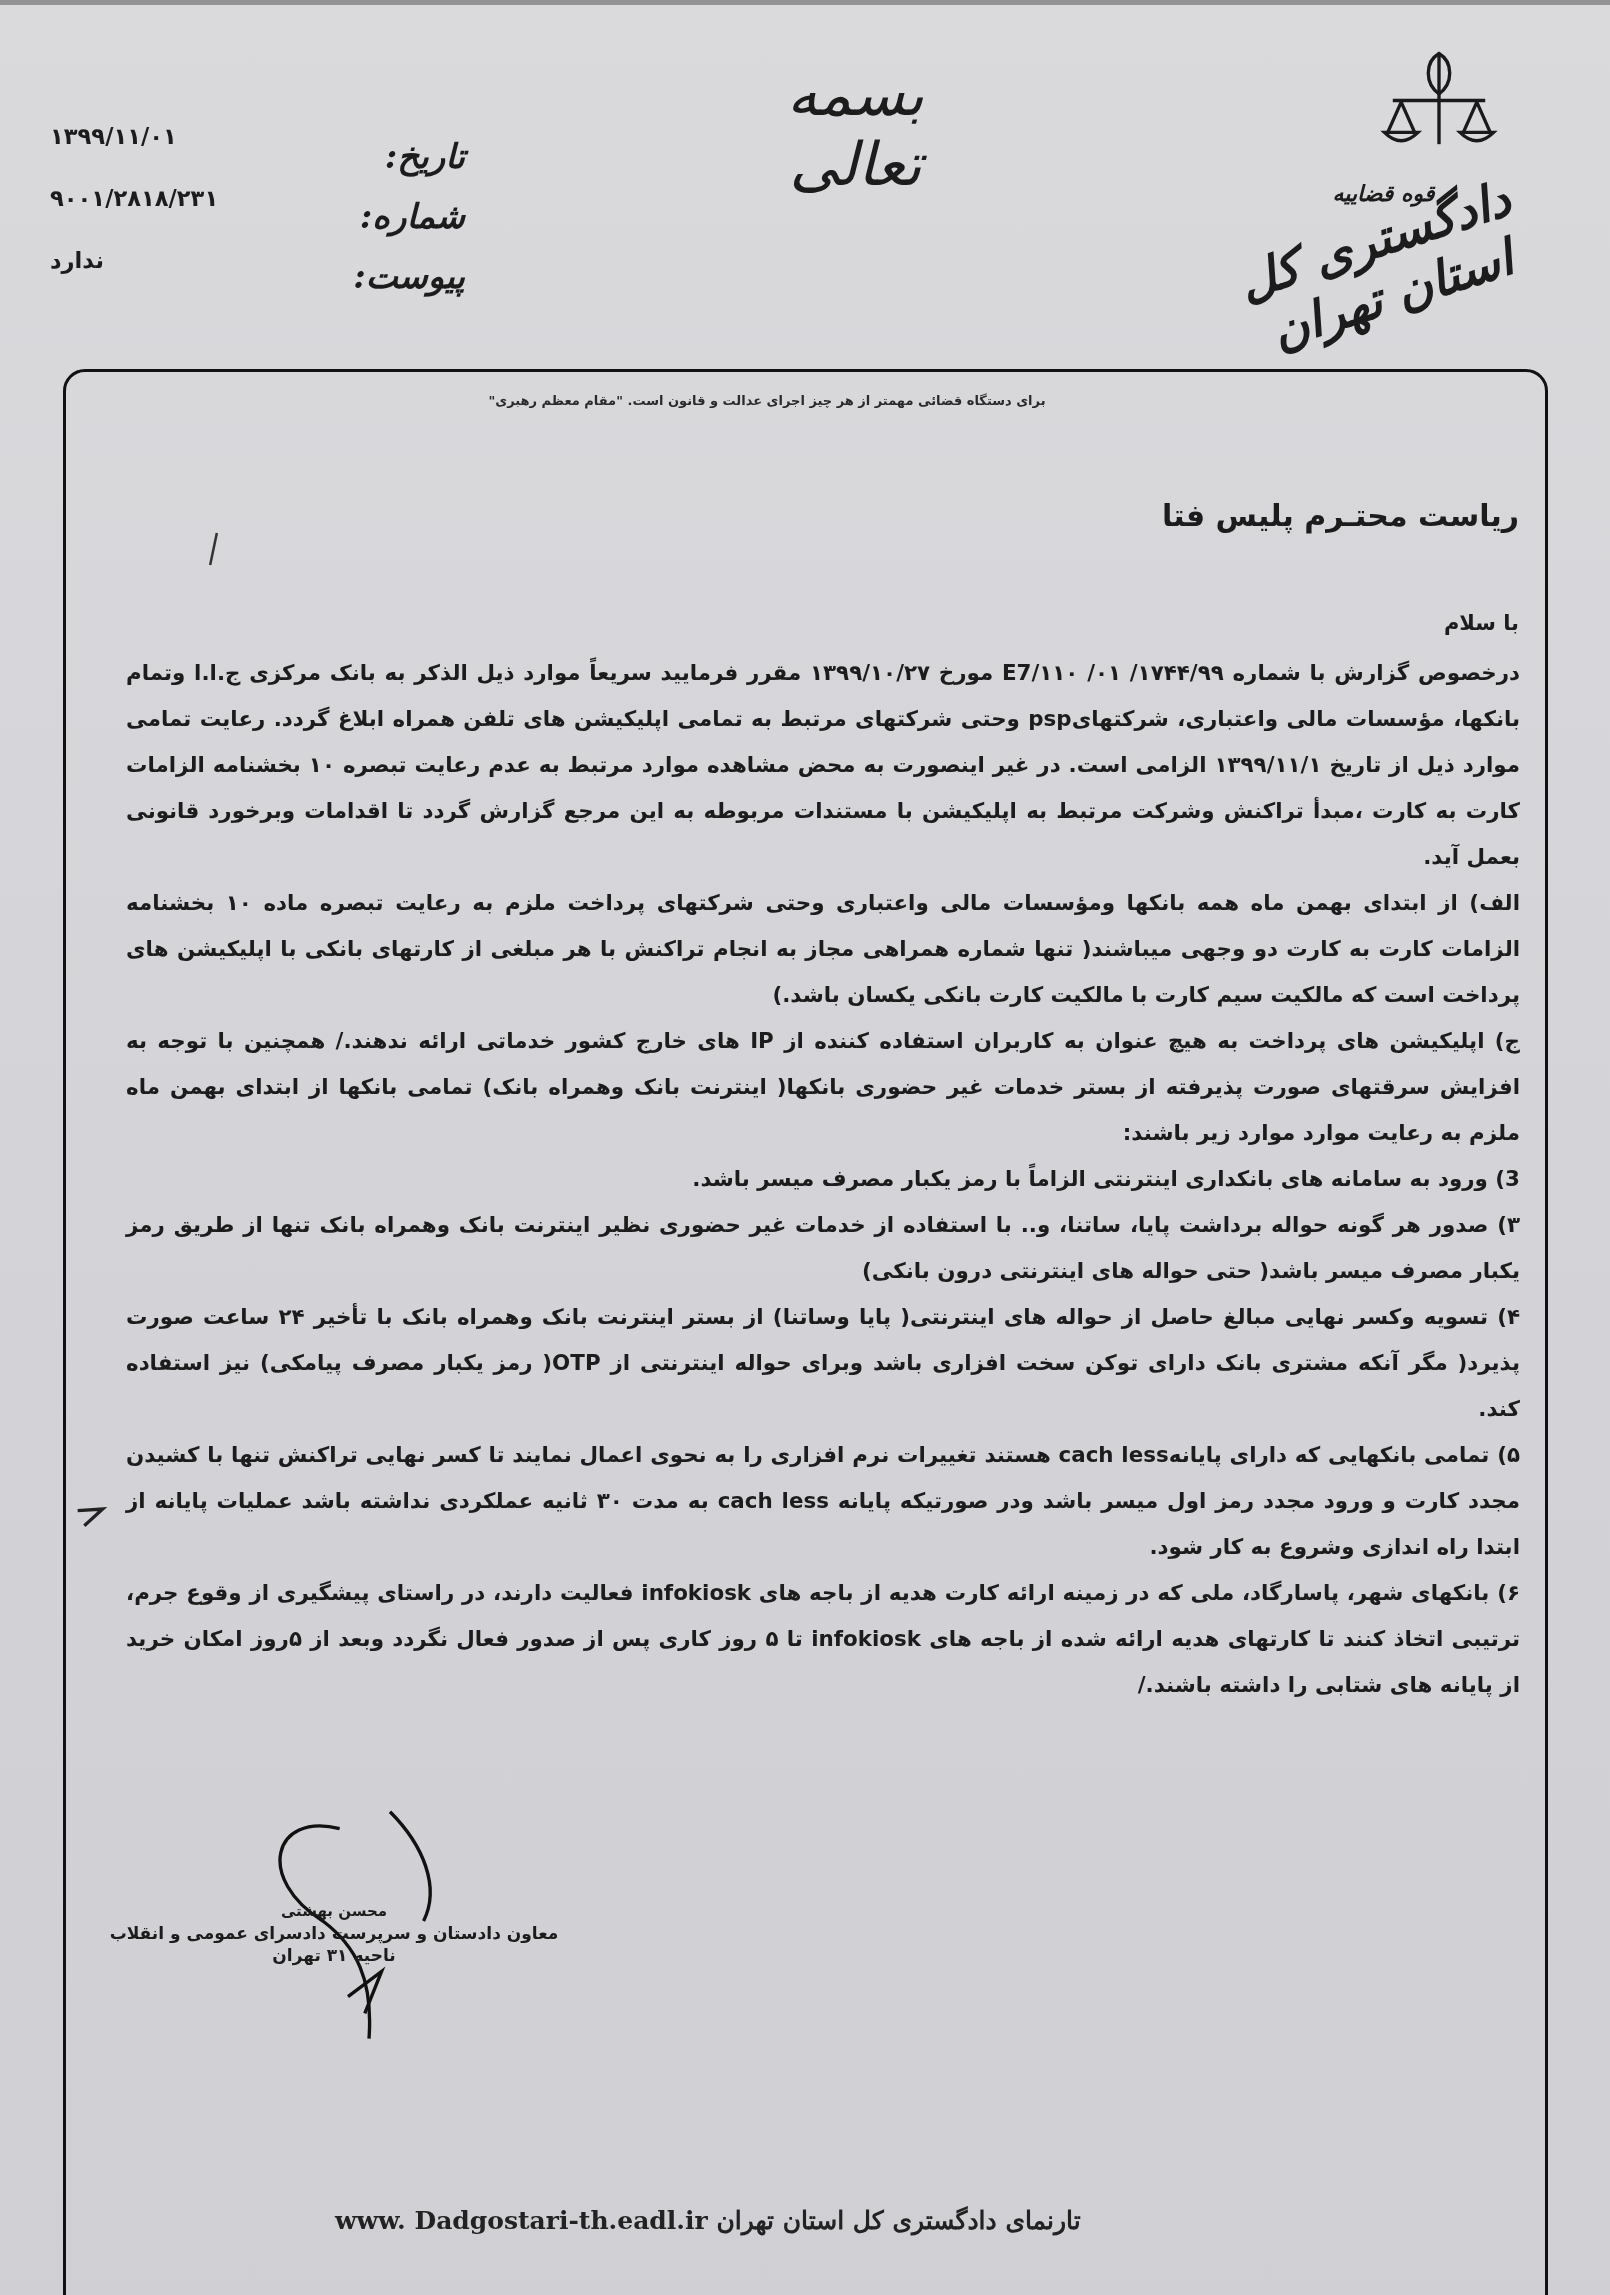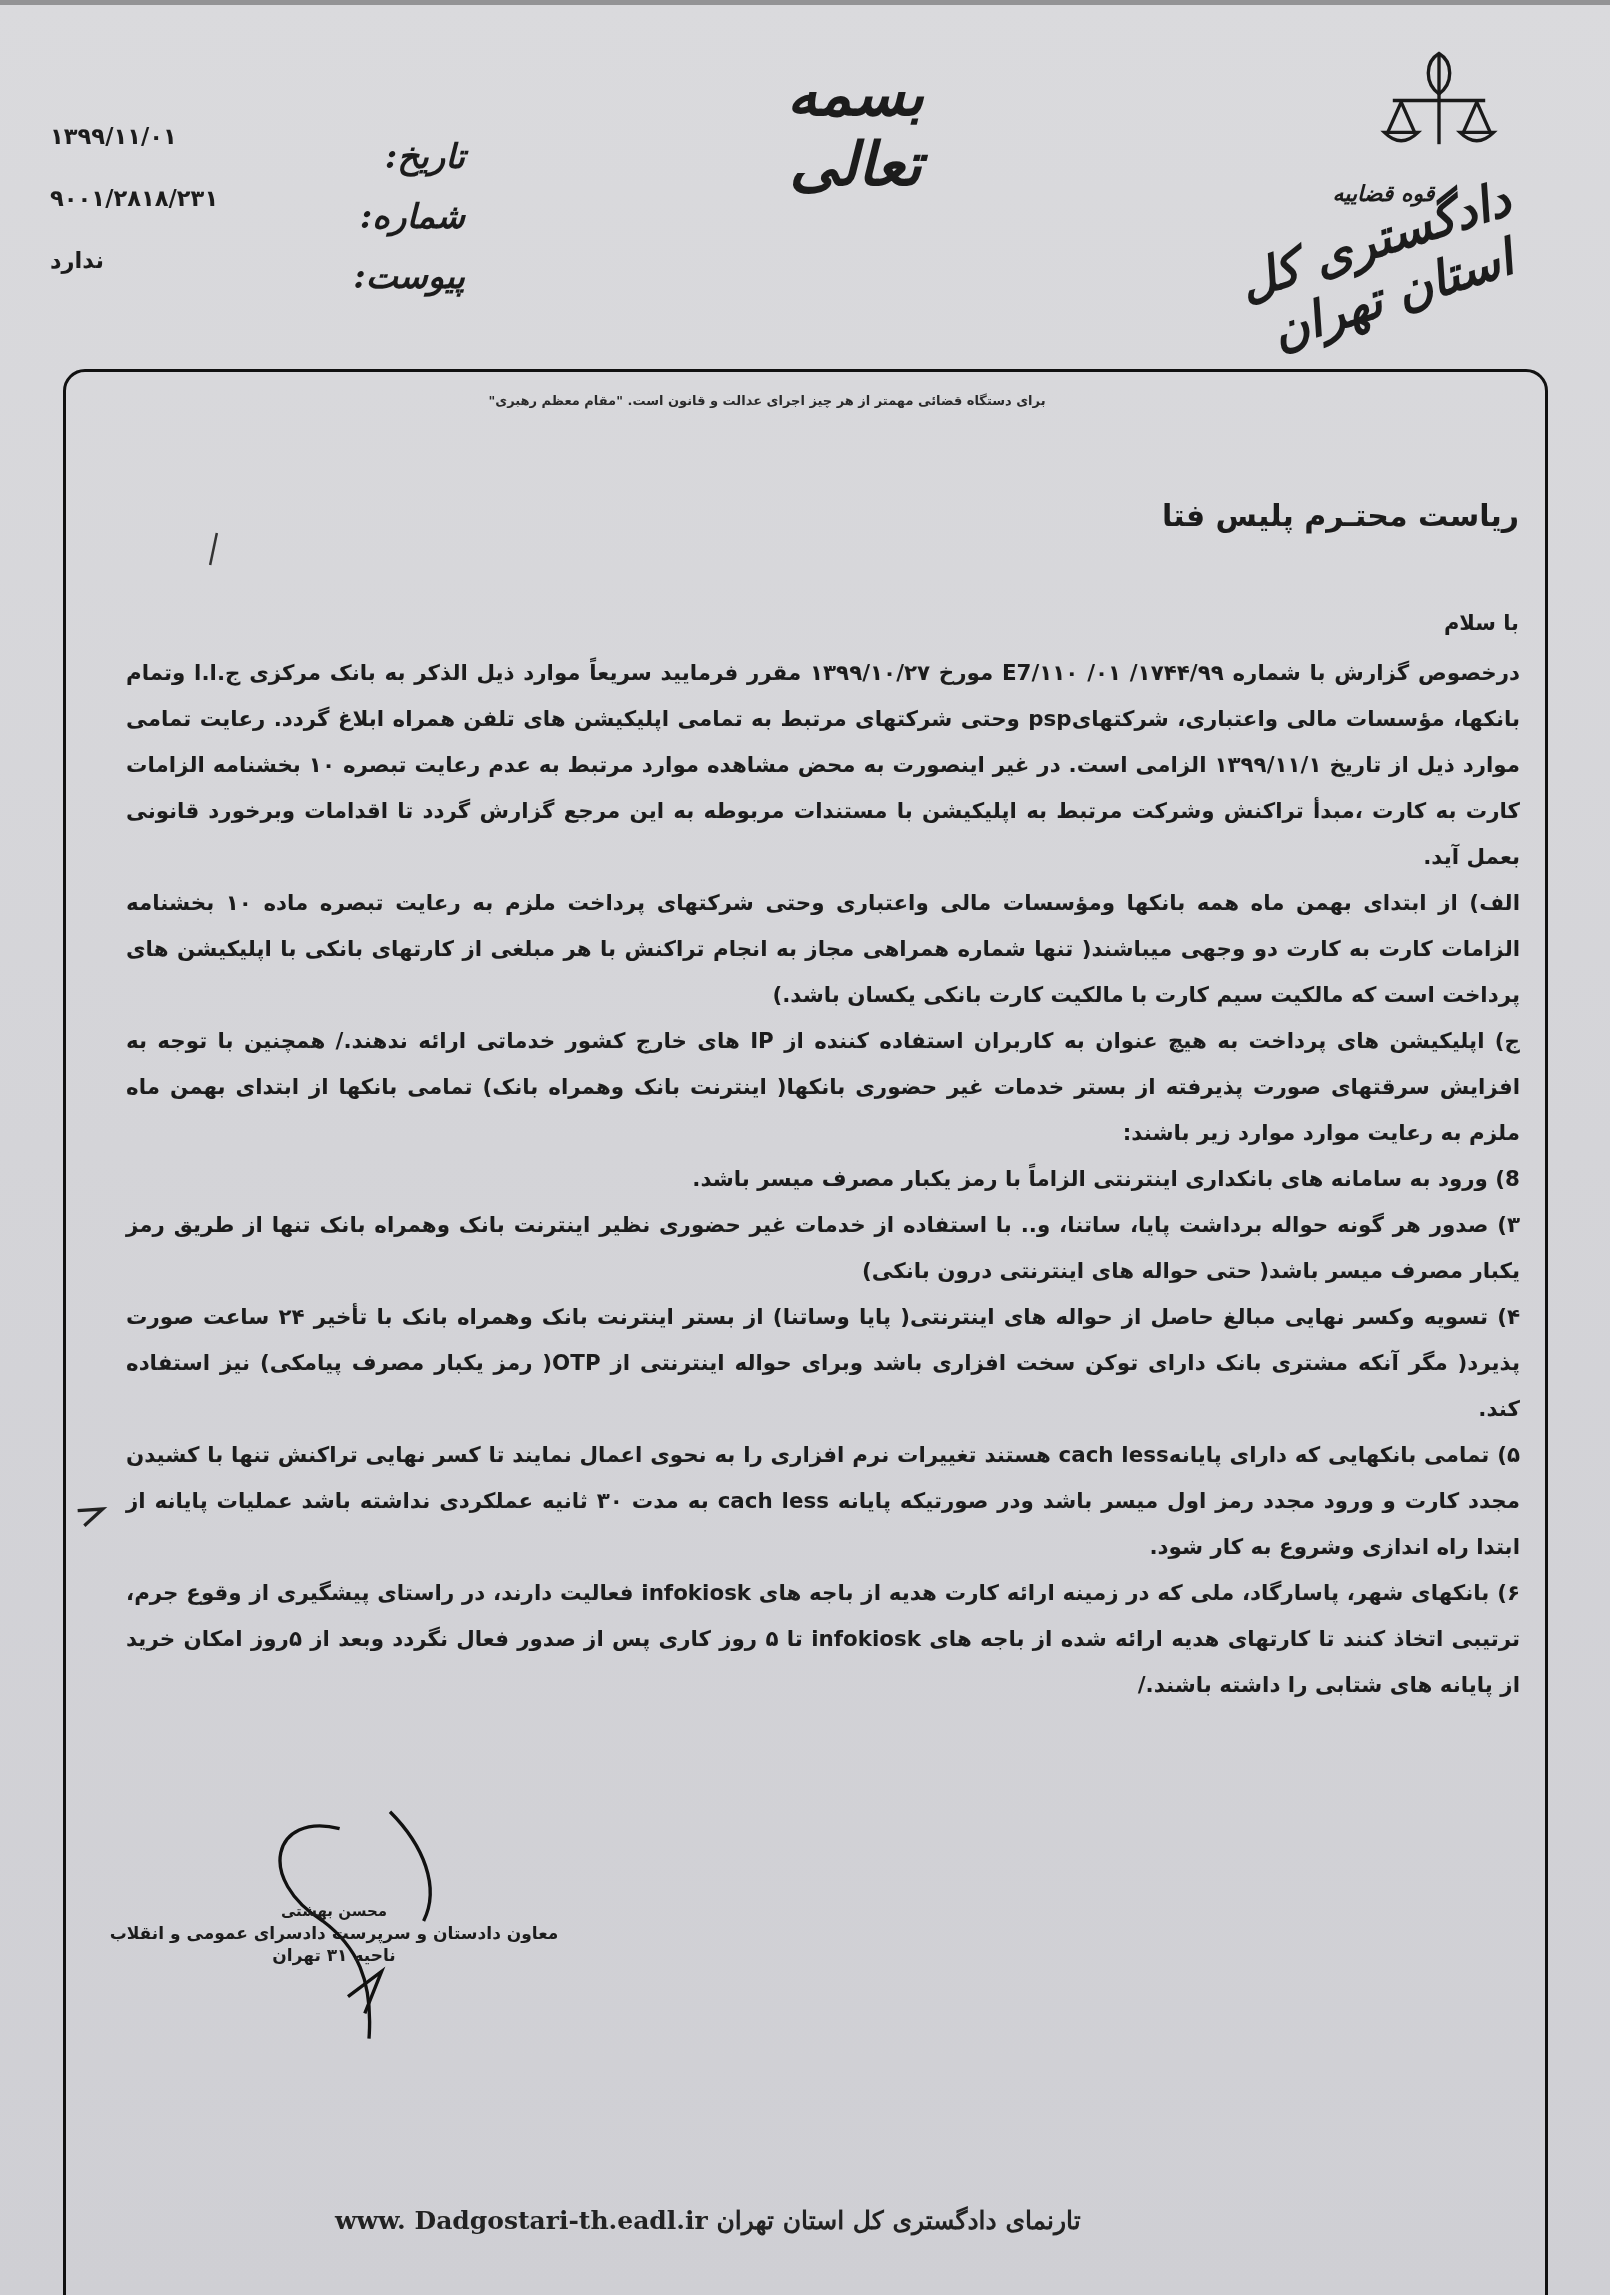--- a/index.html
+++ b/index.html
@@ -16,21 +16,21 @@
   }
   .topshadow { position:absolute; left:0; top:0; width:1610px; height:5px; background:#5a5a5a; opacity:.55; }
   .rtl { direction:rtl; unicode-bidi:embed; }
 
   
   .meta-labels { position:absolute; left:331px; top:126px; width:134px; text-align:right; font-family:"DejaVu Serif", serif; font-weight:bold; font-style:italic; font-size:34px; line-height:60px; }
   .meta-values { position:absolute; left:50px; top:105px; width:218px; text-align:left; font-weight:bold; font-size:22.6px; line-height:62px; }
   .meta-values div { direction:rtl; text-align:left; }
 
   
-  .basmala { position:absolute; left:713px; top:59px; width:285px; height:126px; font-family:"DejaVu Serif", serif; font-size:60px; font-weight:bold; font-style:italic; text-align:center; }
+  .basmala { position:absolute; left:713px; top:59px; width:285px; height:126px; font-family:"DejaVu Serif", serif; font-size:60px; font-weight:normal; font-style:italic; text-align:center; }
 
   
   .emblem { position:absolute; left:1334px; top:50px; width:210px; height:101px; }
   .org-name { position:absolute; left:1241px; top:180px; width:285px; text-align:center; font-family:"DejaVu Serif", serif; font-weight:bold; font-style:italic; }
   .org-name .sub { font-size:22px; }
   .org-name .main { font-size:49px; line-height:57px; transform:rotate(-18deg); display:block; margin-top:5px; }
 
   
   .frame { position:absolute; left:63px; top:369px; width:1479px; height:1954px; border:3.4px solid #111; border-radius:22px; }
   .quote { position:absolute; left:377px; top:393px; width:780px; text-align:center; font-size:13px; font-weight:bold; color:#2a2a2a; }
@@ -91,21 +91,21 @@
 
   <div class="addressee rtl">
     <div>ریاست محتـرم پلیس فتا</div>
   </div>
   <div class="greeting rtl">با سلام</div>
 
   <div class="body rtl">
     <p>درخصوص گزارش با شماره E7/۱۱۰ /۰۱ /۱۷۴۴/۹۹ مورخ ۱۳۹۹/۱۰/۲۷ مقرر فرمایید سریعاً موارد ذیل الذکر به بانک مرکزی ج.ا.ا وتمام بانکها، مؤسسات مالی واعتباری، شرکتهایpsp وحتی شرکتهای مرتبط به تمامی اپلیکیشن های تلفن همراه ابلاغ گردد. رعایت تمامی موارد ذیل از تاریخ ۱۳۹۹/۱۱/۱ الزامی است. در غیر اینصورت به محض مشاهده موارد مرتبط به عدم رعایت تبصره ۱۰ بخشنامه الزامات کارت به کارت ،مبدأ تراکنش وشرکت مرتبط به اپلیکیشن با مستندات مربوطه به این مرجع گزارش گردد تا اقدامات وبرخورد قانونی بعمل آید.</p>
     <p>الف) از ابتدای بهمن ماه همه بانکها ومؤسسات مالی واعتباری وحتی شرکتهای پرداخت ملزم به رعایت تبصره ماده ۱۰ بخشنامه الزامات کارت به کارت دو وجهی میباشند( تنها شماره همراهی مجاز به انجام تراکنش با هر مبلغی از کارتهای بانکی با اپلیکیشن های پرداخت است که مالکیت سیم کارت با مالکیت کارت بانکی یکسان باشد.)</p>
     <p>ج) اپلیکیشن های پرداخت به هیچ عنوان به کاربران استفاده کننده از IP های خارج کشور خدماتی ارائه ندهند./ همچنین با توجه به افزایش سرقتهای صورت پذیرفته از بستر خدمات غیر حضوری بانکها( اینترنت بانک وهمراه بانک) تمامی بانکها از ابتدای بهمن ماه ملزم به رعایت موارد موارد زیر باشند:</p>
-    <p class="item">8) ورود به سامانه های بانکداری اینترنتی الزاماً با رمز یکبار مصرف میسر باشد.</p>
+    <p class="item">3) ورود به سامانه های بانکداری اینترنتی الزاماً با رمز یکبار مصرف میسر باشد.</p>
     <p>۳) صدور هر گونه حواله برداشت پایا، ساتنا، و.. با استفاده از خدمات غیر حضوری نظیر اینترنت بانک وهمراه بانک تنها از طریق رمز یکبار مصرف میسر باشد( حتی حواله های اینترنتی درون بانکی)</p>
     <p>۴) تسویه وکسر نهایی مبالغ حاصل از حواله های اینترنتی( پایا وساتنا) از بستر اینترنت بانک وهمراه بانک با تأخیر ۲۴ ساعت صورت پذیرد( مگر آنکه مشتری بانک دارای توکن سخت افزاری باشد وبرای حواله اینترنتی از OTP( رمز یکبار مصرف پیامکی) نیز استفاده کند.</p>
     <p>۵) تمامی بانکهایی که دارای پایانهcach less هستند تغییرات نرم افزاری را به نحوی اعمال نمایند تا کسر نهایی تراکنش تنها با کشیدن مجدد کارت و ورود مجدد رمز اول میسر باشد ودر صورتیکه پایانه cach less به مدت ۳۰ ثانیه عملکردی نداشته باشد عملیات پایانه از ابتدا راه اندازی وشروع به کار شود.</p>
     <p>۶) بانکهای شهر، پاسارگاد، ملی که در زمینه ارائه کارت هدیه از باجه های infokiosk فعالیت دارند، در راستای پیشگیری از وقوع جرم، ترتیبی اتخاذ کنند تا کارتهای هدیه ارائه شده از باجه های infokiosk تا ۵ روز کاری پس از صدور فعال نگردد وبعد از ۵روز امکان خرید از پایانه های شتابی را داشته باشند./</p>
   </div>
 
   <svg class="mark" style="left:205px;top:528px;width:17px;height:42px" viewBox="0 0 20 50">
       <line x1="14" y1="6" x2="6" y2="44" stroke="#333" stroke-width="3"></line>
     </svg>
   <svg class="mark" style="left:74px;top:1504px;width:34px;height:25px" viewBox="0 0 40 30">

